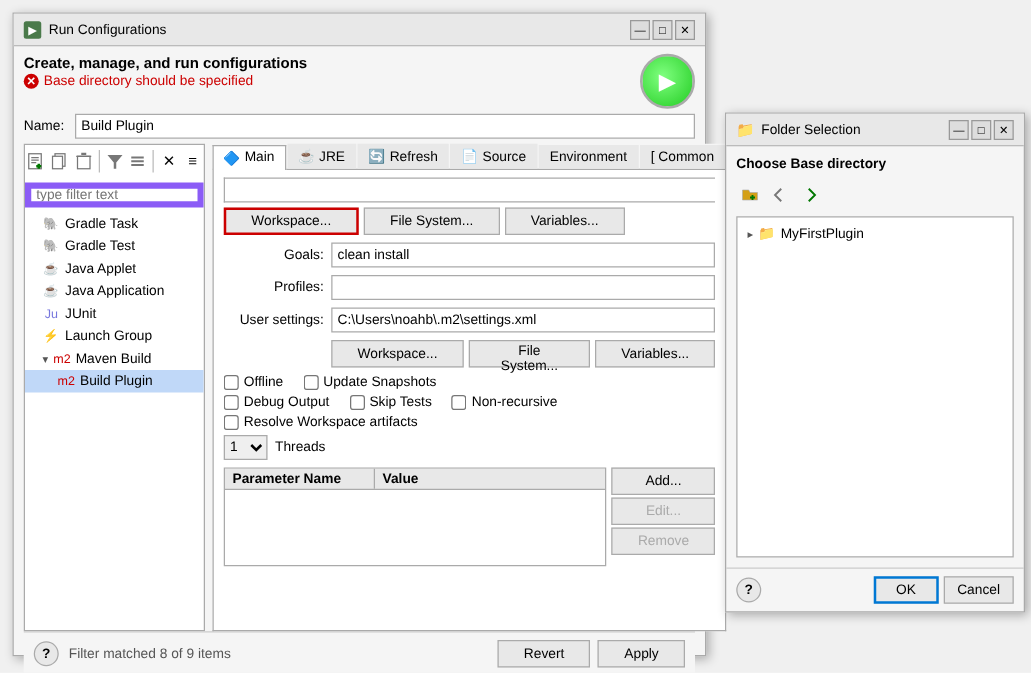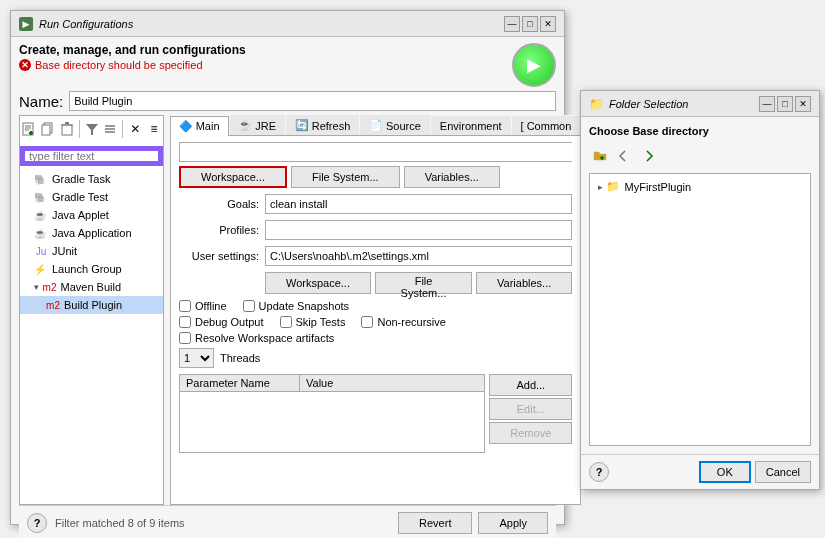--- a/index.html
+++ b/index.html
@@ -46,21 +46,20 @@
       border-radius: 2px;
       display: flex;
       align-items: center;
       justify-content: center;
       color: white;
       font-size: 9px;
     }
     .title-text {
       font-size: 11px;
       font-weight: normal;
-      font-style: italic;
     }
     .titlebar-buttons {
       display: flex;
       gap: 2px;
     }
     .titlebar-btn {
       width: 16px;
       height: 16px;
       border: 1px solid #999;
       background: #ddd;
@@ -121,21 +120,21 @@
       color: white;
     }
 
     .name-row {
       display: flex;
       align-items: center;
       gap: 6px;
       margin-bottom: 4px;
     }
     .name-label {
-      font-size: 15px;
+      font-size: 11px;
       min-width: 35px;
     }
     .name-input {
       flex: 1;
       height: 20px;
       border: 1px solid #aaa;
       padding: 2px 4px;
       font-size: 11px;
       background: white;
     }
@@ -345,20 +344,21 @@
     }
 
     .table-section {
       border: 1px solid #aaa;
       margin-bottom: 4px;
     }
     .table-header {
       display: flex;
       background: #e8e8e8;
       border-bottom: 1px solid #aaa;
+      font-weight: bold;
     }
     .table-header-cell {
       padding: 2px 6px;
       font-size: 11px;
       border-right: 1px solid #aaa;
     }
     .table-header-cell:last-child { border-right: none; }
     .table-col1 { width: 120px; }
     .table-col2 { flex: 1; }
     .table-body {

